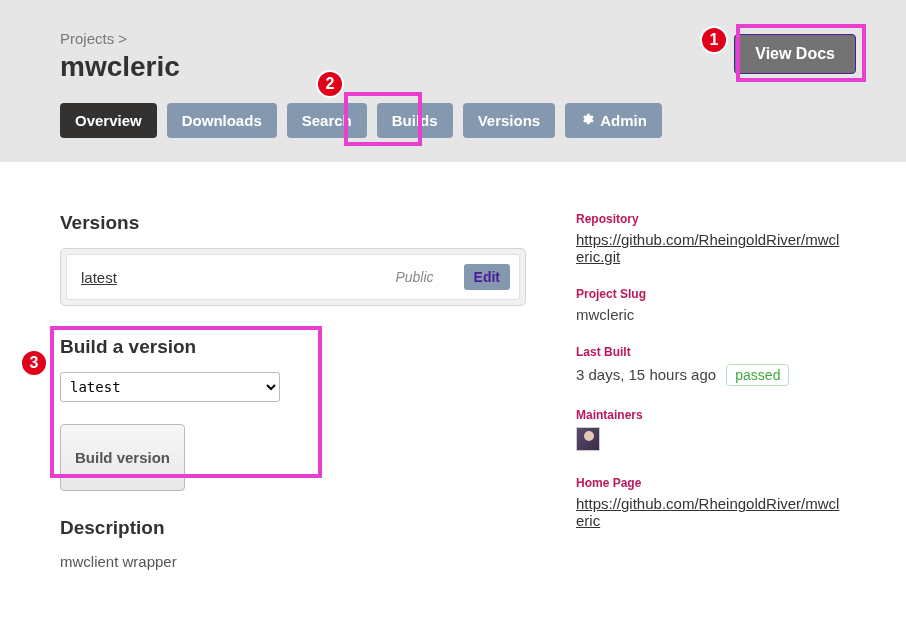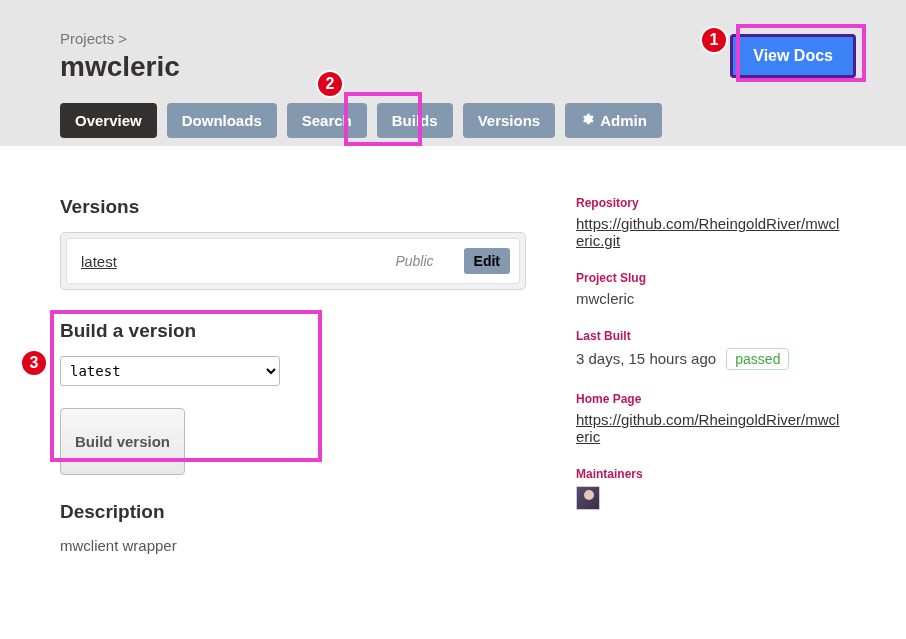--- a/index.html
+++ b/index.html
@@ -4,21 +4,21 @@
   <style>
     * { box-sizing: border-box; margin: 0; padding: 0; }
     body {
       font-family: -apple-system, BlinkMacSystemFont, "Segoe UI", Helvetica, Arial, sans-serif;
       background: #fff;
       color: #333;
       width: 906px;
     }
     .header {
       background: #e6e6e6;
-      padding: 30px 60px 8px 60px;
+      padding: 30px 60px 24px 60px;
       position: relative;
     }
     .breadcrumb {
       font-size: 15px;
       color: #777;
       margin-bottom: 4px;
     }
     .breadcrumb a {
       color: #777;
       text-decoration: none;
@@ -26,23 +26,23 @@
     .project-title {
       font-size: 28px;
       font-weight: 700;
       color: #343131;
       margin-bottom: 20px;
     }
     .view-docs {
       position: absolute;
       top: 34px;
       right: 50px;
-      background: #3b82f6;
+      background: #737373;
       color: #fff;
-      border: 3px solid #4c1d95;
+      border: 1px solid #4c1d95;
       padding: 10px 20px;
       font-size: 16px;
       font-weight: 600;
       border-radius: 4px;
       cursor: pointer;
     }
     .tabs {
       display: flex;
       gap: 10px;
       align-items: flex-end;
@@ -111,21 +111,21 @@
       flex: 1;
     }
     .version-vis {
       color: #888;
       font-size: 14px;
       margin-right: 30px;
       font-style: italic;
     }
     .edit-btn {
       background: #8499af;
-      color: #000000;
+      color: #4c1d95;
       border: none;
       border-radius: 3px;
       padding: 5px 10px;
       font-size: 14px;
       font-weight: 600;
       cursor: pointer;
     }
     .build-box {
       margin-bottom: 26px;
     }
@@ -302,25 +302,25 @@
       <div class="meta-value">mwcleric</div>
     </div>
     <div class="meta-block">
       <div class="meta-label">Last Built</div>
       <div class="meta-value">
         <span>3 days, 15 hours ago</span>
         <span class="passed-badge">passed</span>
       </div>
     </div>
     <div class="meta-block">
-      <div class="meta-label">Home Page</div>
-      <div class="meta-value"><a href="#">https://github.com/RheingoldRiver/mwcleric</a></div>
-    </div>
-    <div class="meta-block">
       <div class="meta-label">Maintainers</div>
       <div class="meta-value">
         <a href="#"><span class="avatar"></span></a>
       </div>
     </div>
+    <div class="meta-block">
+      <div class="meta-label">Home Page</div>
+      <div class="meta-value"><a href="#">https://github.com/RheingoldRiver/mwcleric</a></div>
+    </div>
   </div>
 </div>
 
 <div class="anno-circle" style="top:349px; left:20px;">3</div>
 
 </body></html>

